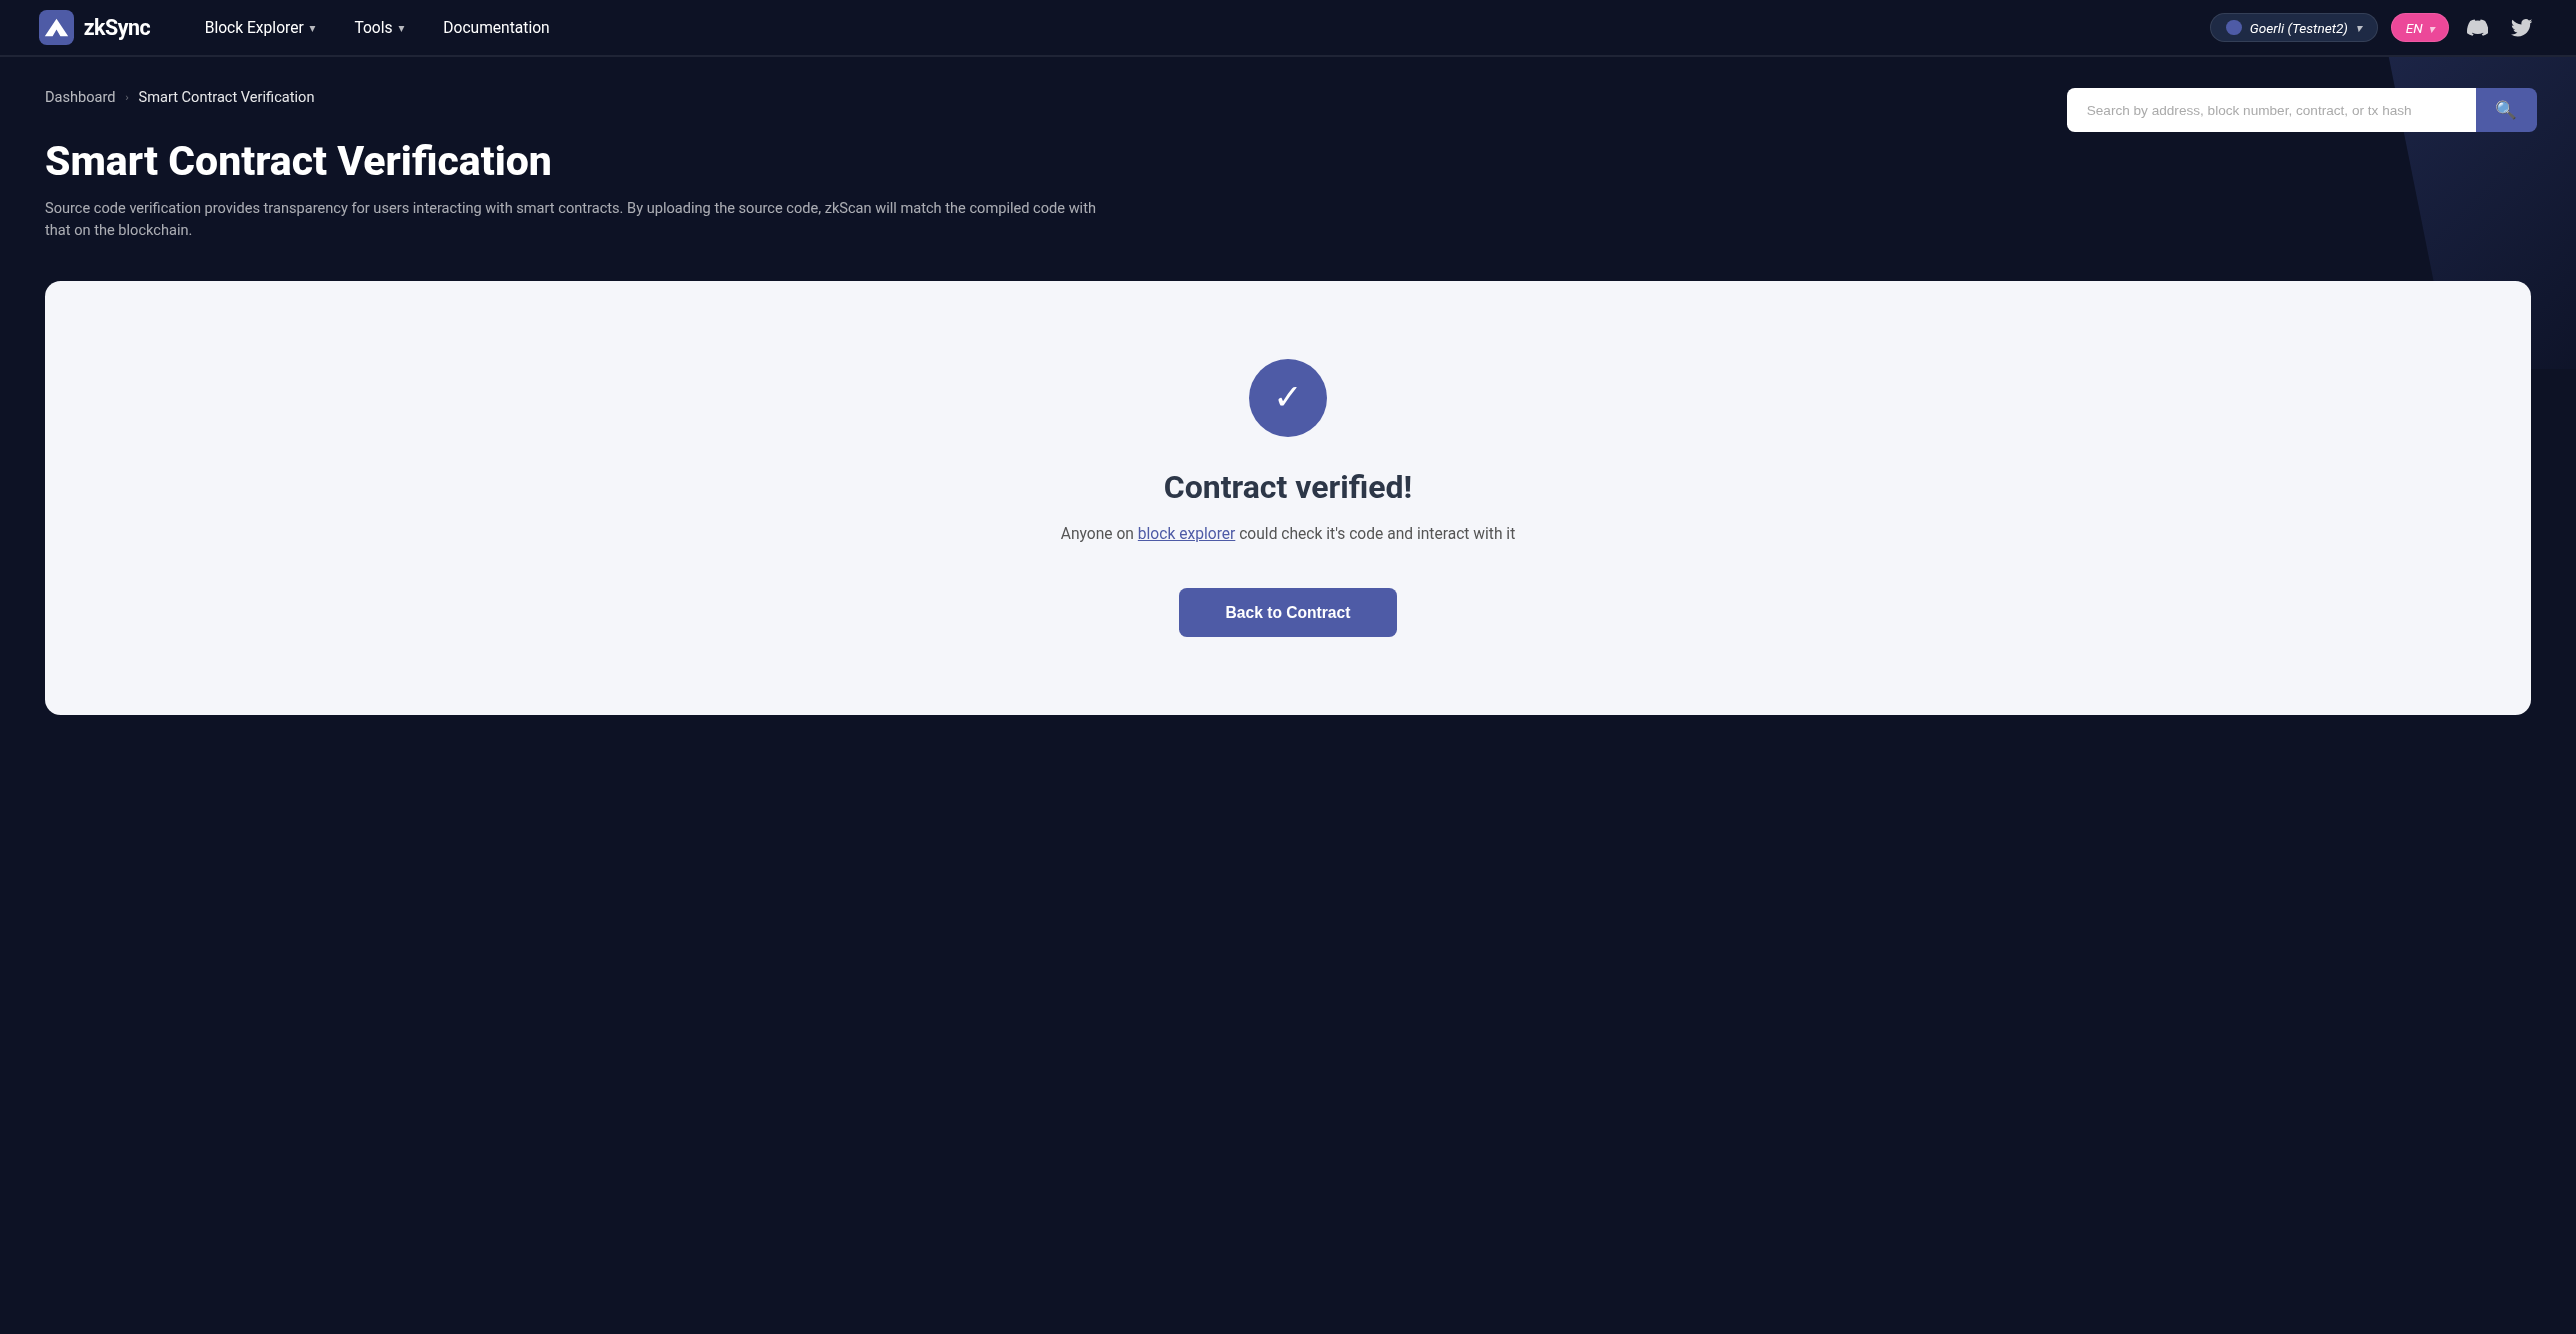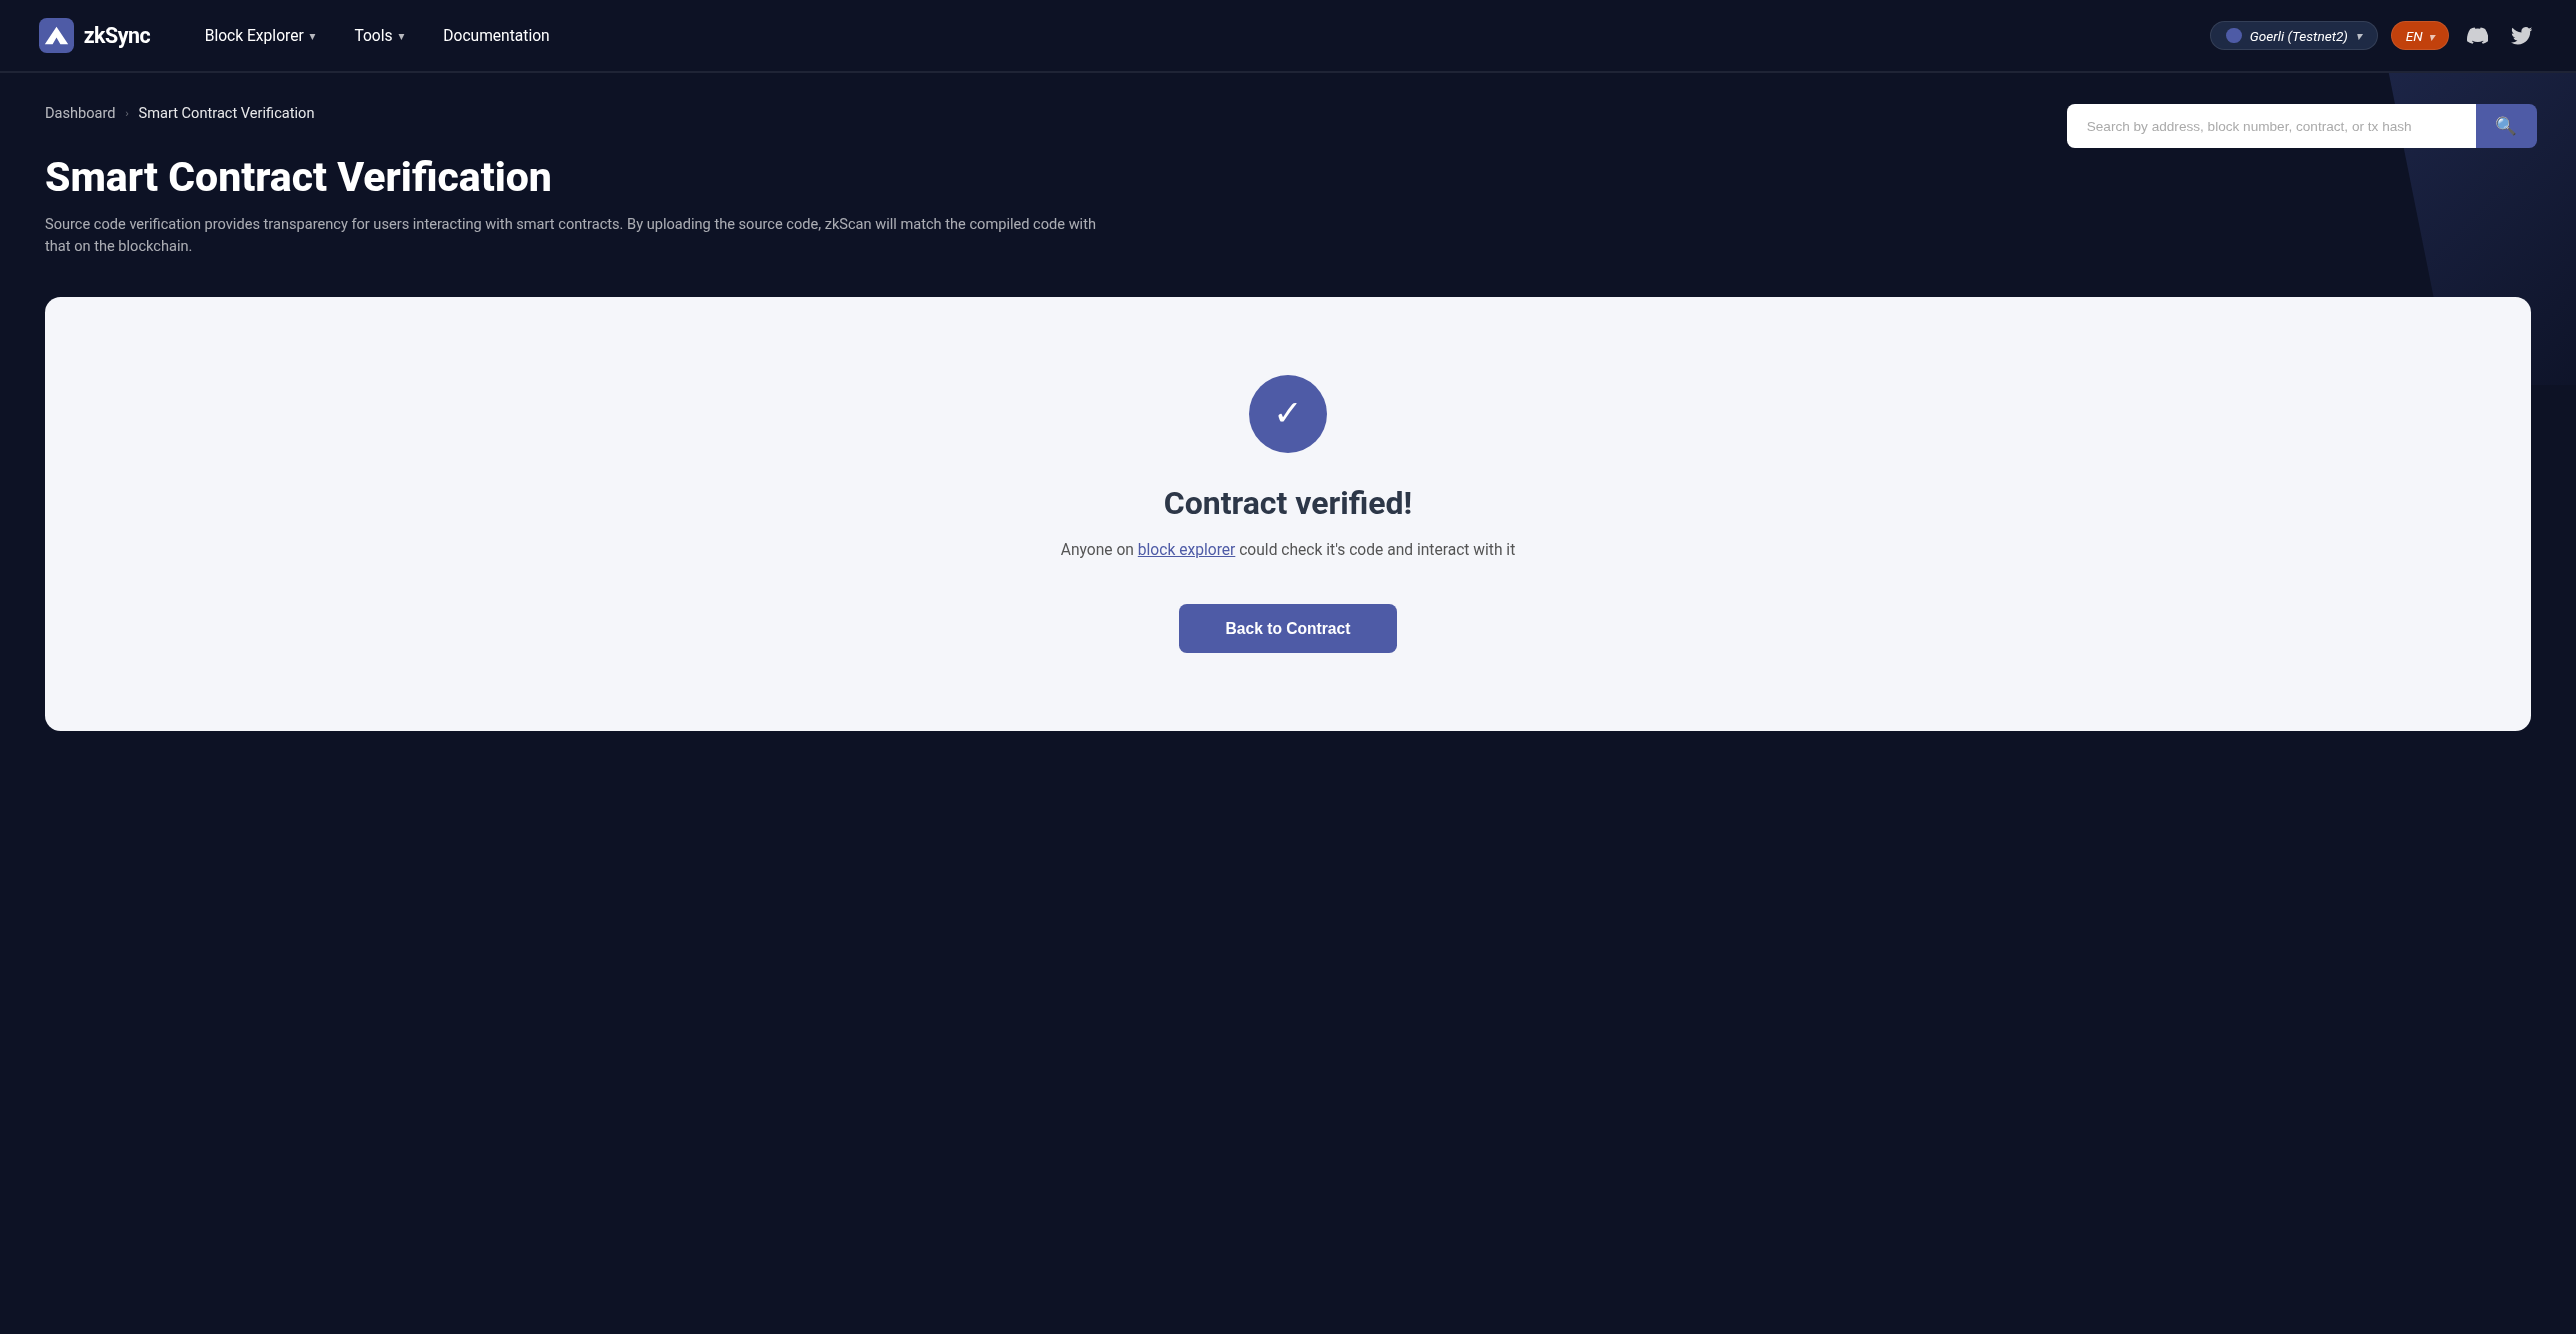--- a/index.html
+++ b/index.html
@@ -13,21 +13,21 @@
       background-color: #0d1225;
       color: #ffffff;
       min-height: 100vh;
     }
 
     
     .navbar {
       display: flex;
       align-items: center;
       padding: 0 39px;
-      height: 72px;
+      height: 56px;
       background-color: #0d1225;
       border-bottom: 1px solid rgba(255,255,255,0.08);
       position: relative;
       z-index: 10;
     }
 
     .navbar-logo {
       display: flex;
       align-items: center;
       gap: 9.7px;
@@ -100,21 +100,21 @@
       background: #4e5ba6;
       display: flex;
       align-items: center;
       justify-content: center;
     }
 
     .lang-badge {
       display: flex;
       align-items: flex-end;
       gap: 5.8px;
-      background: #c2410c;
+      background: #ec4899;
       border: 1px solid rgba(255,255,255,0.1);
       border-radius: 23.4px;
       padding: 5.8px 13.6px;
       font-size: 13.6px;
       cursor: pointer;
       color: #ffffff;
     }
 
     .social-icon {
       width: 31px;

